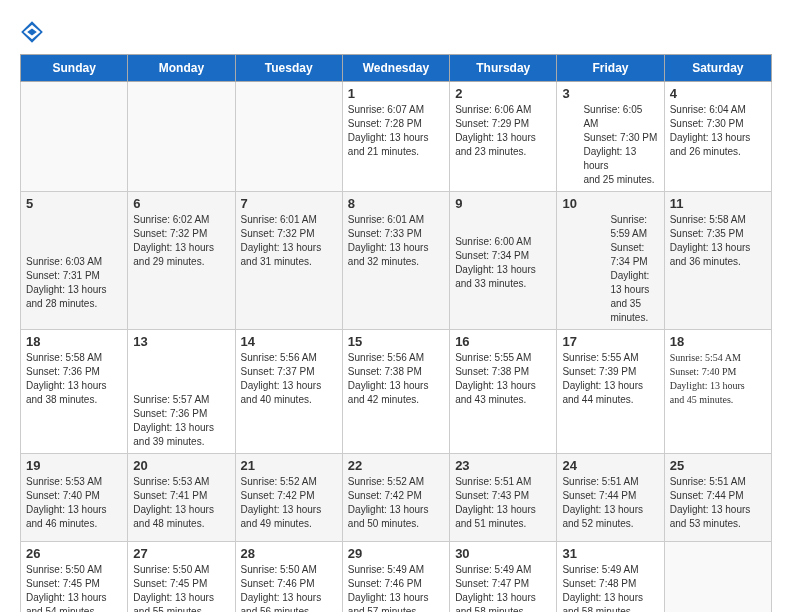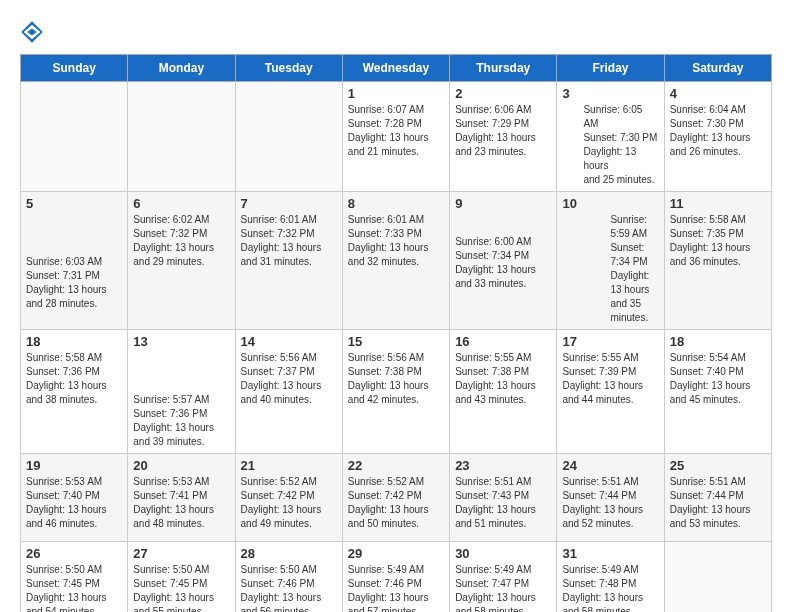--- a/index.html
+++ b/index.html
@@ -243,21 +243,21 @@
         </td>
         <td>
           <span class="day-number">17</span>
           <div class="cell-content" style="white-space: pre-line;">Sunrise: 5:55 AM
 Sunset: 7:39 PM
 Daylight: 13 hours
 and 44 minutes.</div>
         </td>
         <td>
           <span class="day-number">18</span>
-          <div class="cell-content" style="white-space: pre-line;">Sunrise: 5:54 AM
+          <div class="cell-content" style="white-space: pre-line; font-family: Liberation Serif, serif;">Sunrise: 5:54 AM
 Sunset: 7:40 PM
 Daylight: 13 hours
 and 45 minutes.</div>
         </td>
       </tr>
       <tr>
         <td>
           <span class="day-number">19</span>
           <div class="cell-content" style="white-space: pre-line;">Sunrise: 5:53 AM
 Sunset: 7:40 PM

